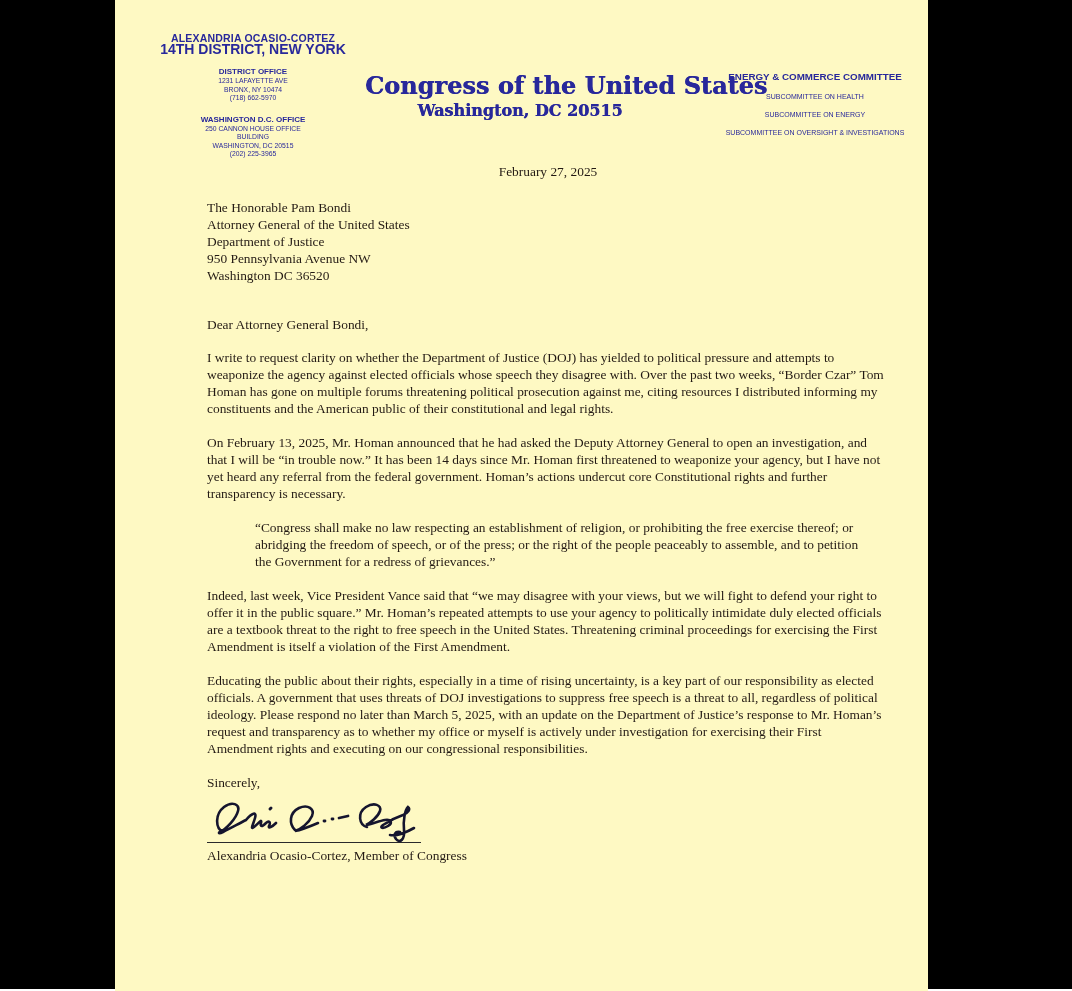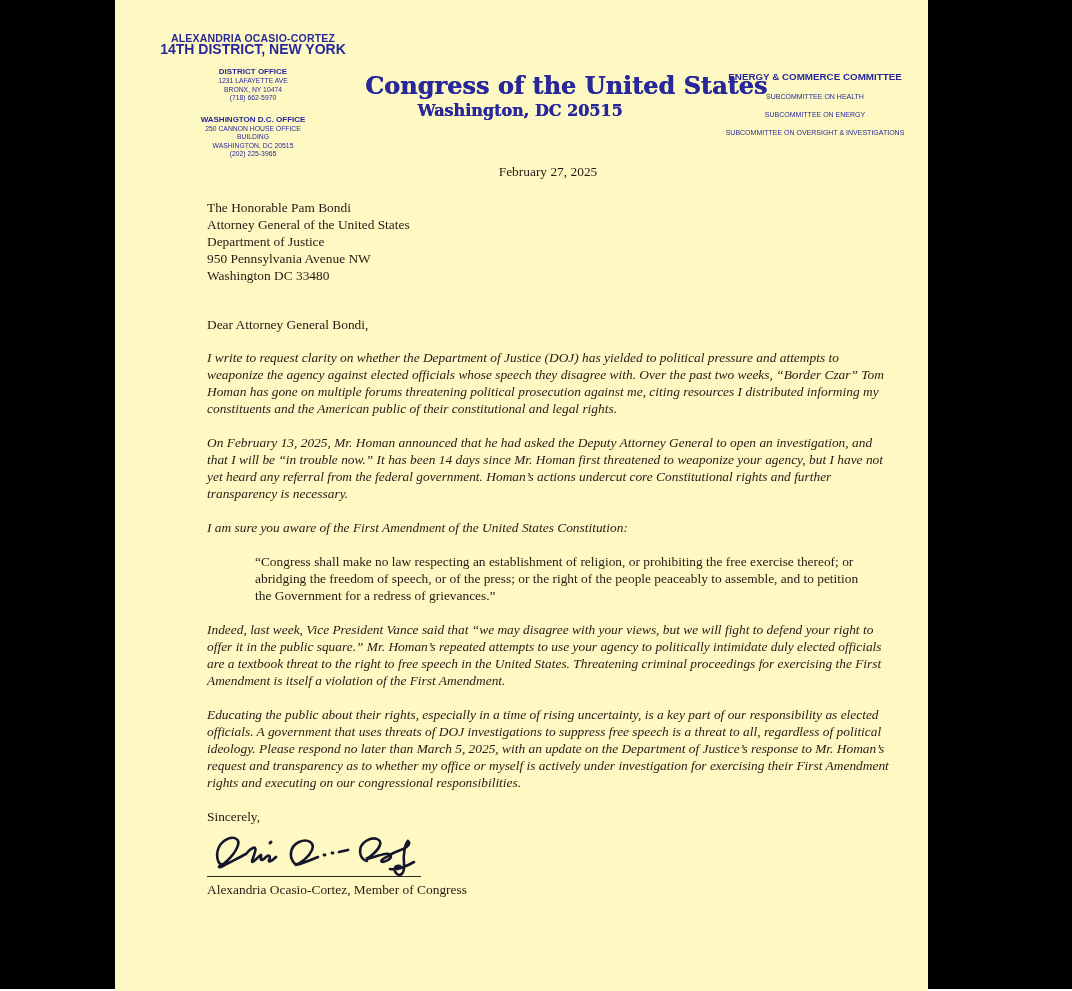--- a/index.html
+++ b/index.html
@@ -36,21 +36,21 @@
   }
   .committee-block{position:absolute;left:592px;top:36px;width:216px;margin-top:35px;}
   .committee-name{font-size:9.8px;font-weight:bold;line-height:12px;}
   .subcommittee{font-size:7px;line-height:9px;margin-top:9px;}
   
   .column{margin-left:92px;width:682px;font-size:13.4px;line-height:17px;}
   .date-line{text-align:center;margin:3px 0 19px 0;}
   .addr-line{line-height:17px;}
   .recipient{margin-bottom:18px;}
   .salutation{margin-bottom:16px;margin-top:32px;}
-  p.body-par{margin:0 0 17px 0;font-style:italic;}
+  p.body-par{margin:0 0 17px 0;}
   .quote{margin:0 0 17px 48px;width:616px;}
   .closing{margin:0 0 3px 0;}
   .sig-wrap{width:216px;}
   .sig-svg{display:block;margin:0 0 0 2px;}
   .sig-line{border-top:1.6px solid #2a2a2a;width:214px;margin-top:-4px;}
   .sig-name{margin:4px 0 21px 0;}
   .cc-line{margin:0;}
 </style>
 </head>
 <body>
@@ -90,28 +90,27 @@
   </div>
 
   <div class="column">
     <div class="date-line">February 27, 2025</div>
 
     <div class="recipient">
       <div class="addr-line">The Honorable Pam Bondi</div>
       <div class="addr-line">Attorney General of the United States</div>
       <div class="addr-line">Department of Justice</div>
       <div class="addr-line">950 Pennsylvania Avenue NW</div>
-      <div class="addr-line">Washington DC 33480</div>
+      <div class="addr-line">Washington DC 36520</div>
     </div>
 
     <div class="salutation">Dear Attorney General Bondi,</div>
 
     <p class="body-par">I write to request clarity on whether the Department of Justice (DOJ) has yielded to political pressure and attempts to weaponize the agency against elected officials whose speech they disagree with. Over the past two weeks, “Border Czar” Tom Homan has gone on multiple forums threatening political prosecution against me, citing resources I distributed informing my constituents and the American public of their constitutional and legal rights.</p>
     <p class="body-par">On February 13, 2025, Mr. Homan announced that he had asked the Deputy Attorney General to open an investigation, and that I will be “in trouble now.” It has been 14 days since Mr. Homan first threatened to weaponize your agency, but I have not yet heard any referral from the federal government. Homan’s actions undercut core Constitutional rights and further transparency is necessary.</p>
-    <p class="body-par">I am sure you aware of the First Amendment of the United States Constitution:</p>
     <p class="quote">“Congress shall make no law respecting an establishment of religion, or prohibiting the free exercise thereof; or abridging the freedom of speech, or of the press; or the right of the people peaceably to assemble, and to petition the Government for a redress of grievances.”</p>
     <p class="body-par">Indeed, last week, Vice President Vance said that “we may disagree with your views, but we will fight to defend your right to offer it in the public square.” Mr. Homan’s repeated attempts to use your agency to politically intimidate duly elected officials are a textbook threat to the right to free speech in the United States. Threatening criminal proceedings for exercising the First Amendment is itself a violation of the First Amendment.</p>
     <p class="body-par">Educating the public about their rights, especially in a time of rising uncertainty, is a key part of our responsibility as elected officials. A government that uses threats of DOJ investigations to suppress free speech is a threat to all, regardless of political ideology. Please respond no later than March 5, 2025, with an update on the Department of Justice’s response to Mr. Homan’s request and transparency as to whether my office or myself is actively under investigation for exercising their First Amendment rights and executing on our congressional responsibilities.</p>
 
     <div class="closing">Sincerely,</div>
 
     <div class="sig-wrap">
       <svg class="sig-svg" width="220" height="52" viewBox="0 0 220 52" fill="none">
         <path d="M14,38 C6,34 6,20 15,13 C23,7 31,10 29,17 C27,25 17,35 11,38 C9,39 10,40 14,38
                  C22,34 31,29 37,26

